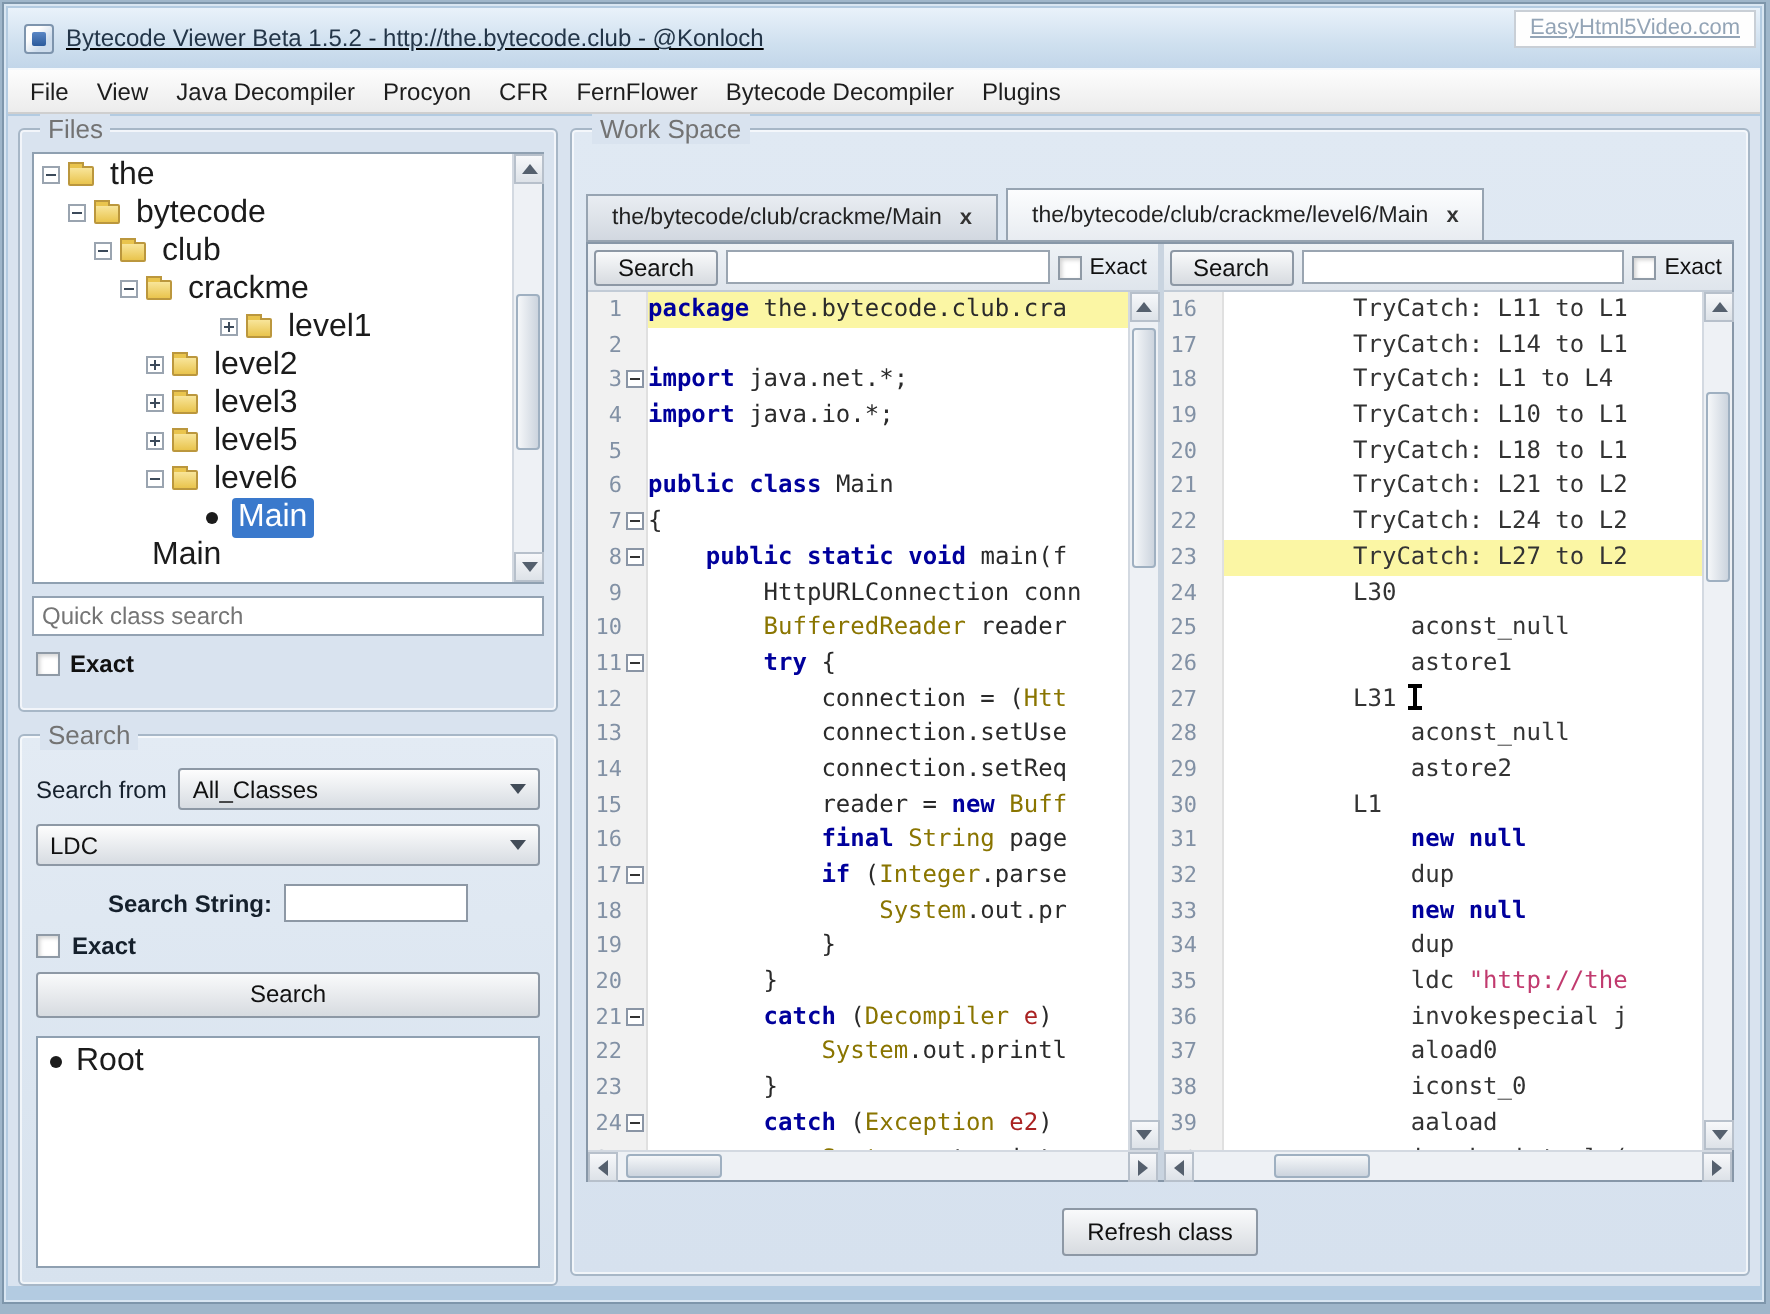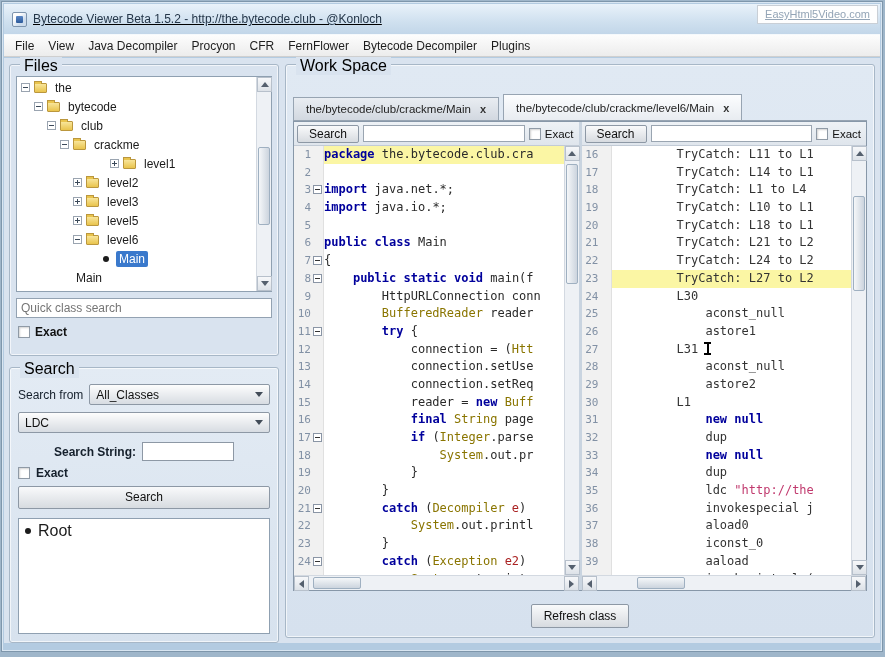--- a/index.html
+++ b/index.html
@@ -26,28 +26,28 @@
              background:linear-gradient(#fdfdfd,#ececec); border-top:1px solid #f5f9fc;
              border-bottom:1px solid #cfcfcf; display:flex; align-items:flex-end; padding:0 4px; }
   .menu-item { font-size:12px; color:#1d1d1d; padding:3px 7px; cursor:default; }
 
   
   .content { position:absolute; left:2px; top:56px; right:2px; bottom:8px; background:#d9e3ef; }
 
   .tpanel { position:absolute; border:1px solid #a7b7c7; border-radius:3px;
             box-shadow:inset 0 0 0 1px rgba(255,255,255,.65); }
   .ptitle { position:absolute; top:-8px; left:10px; background:#d9e3ef; padding:0 4px;
-            font-size:16px; color:#000000; }
+            font-size:13px; color:#737373; }
 
   
   .files-panel  { left:5px; top:6px; width:270px; height:292px; }
   .treebox { position:absolute; left:6px; right:6px; top:11px; height:216px; background:#fff;
              border:1px solid #8fa0b1; display:flex; }
   .tree-view { flex:1; overflow:hidden; padding-top:1px; }
-  .tree-row { height:19px; display:flex; align-items:center; font-size:12px; color:#1b1b1b; white-space:nowrap; }
+  .tree-row { height:19px; display:flex; align-items:center; font-size:16px; color:#1b1b1b; white-space:nowrap; }
   .handle { width:9px; height:9px; border:1px solid #9aa4b0; background:#fff; position:relative; margin-right:4px; flex:none; }
   .handle::before { content:""; position:absolute; left:1px; right:1px; top:3px; height:1px; background:#3c4document;5a; background:#3c4a5a; }
   .handle.plus::after { content:""; position:absolute; top:1px; bottom:1px; left:3px; width:1px; background:#3c4a5a; }
   .handle.none { border:none; background:transparent; }
   .handle.none::before { display:none; }
   .folder-ic { width:13px; height:10px; background:linear-gradient(#f8e59a,#e9c44d); border:1px solid #bb973d;
                border-radius:1px; position:relative; margin-right:5px; flex:none; }
   .folder-ic::before { content:""; position:absolute; top:-3px; left:-1px; width:6px; height:2px;
                background:#e9c44d; border:1px solid #bb973d; border-bottom:none; }
   .class-dot { width:6px; height:6px; border-radius:50%; background:#1c1c1c; margin:0 7px 0 4px; flex:none; }

